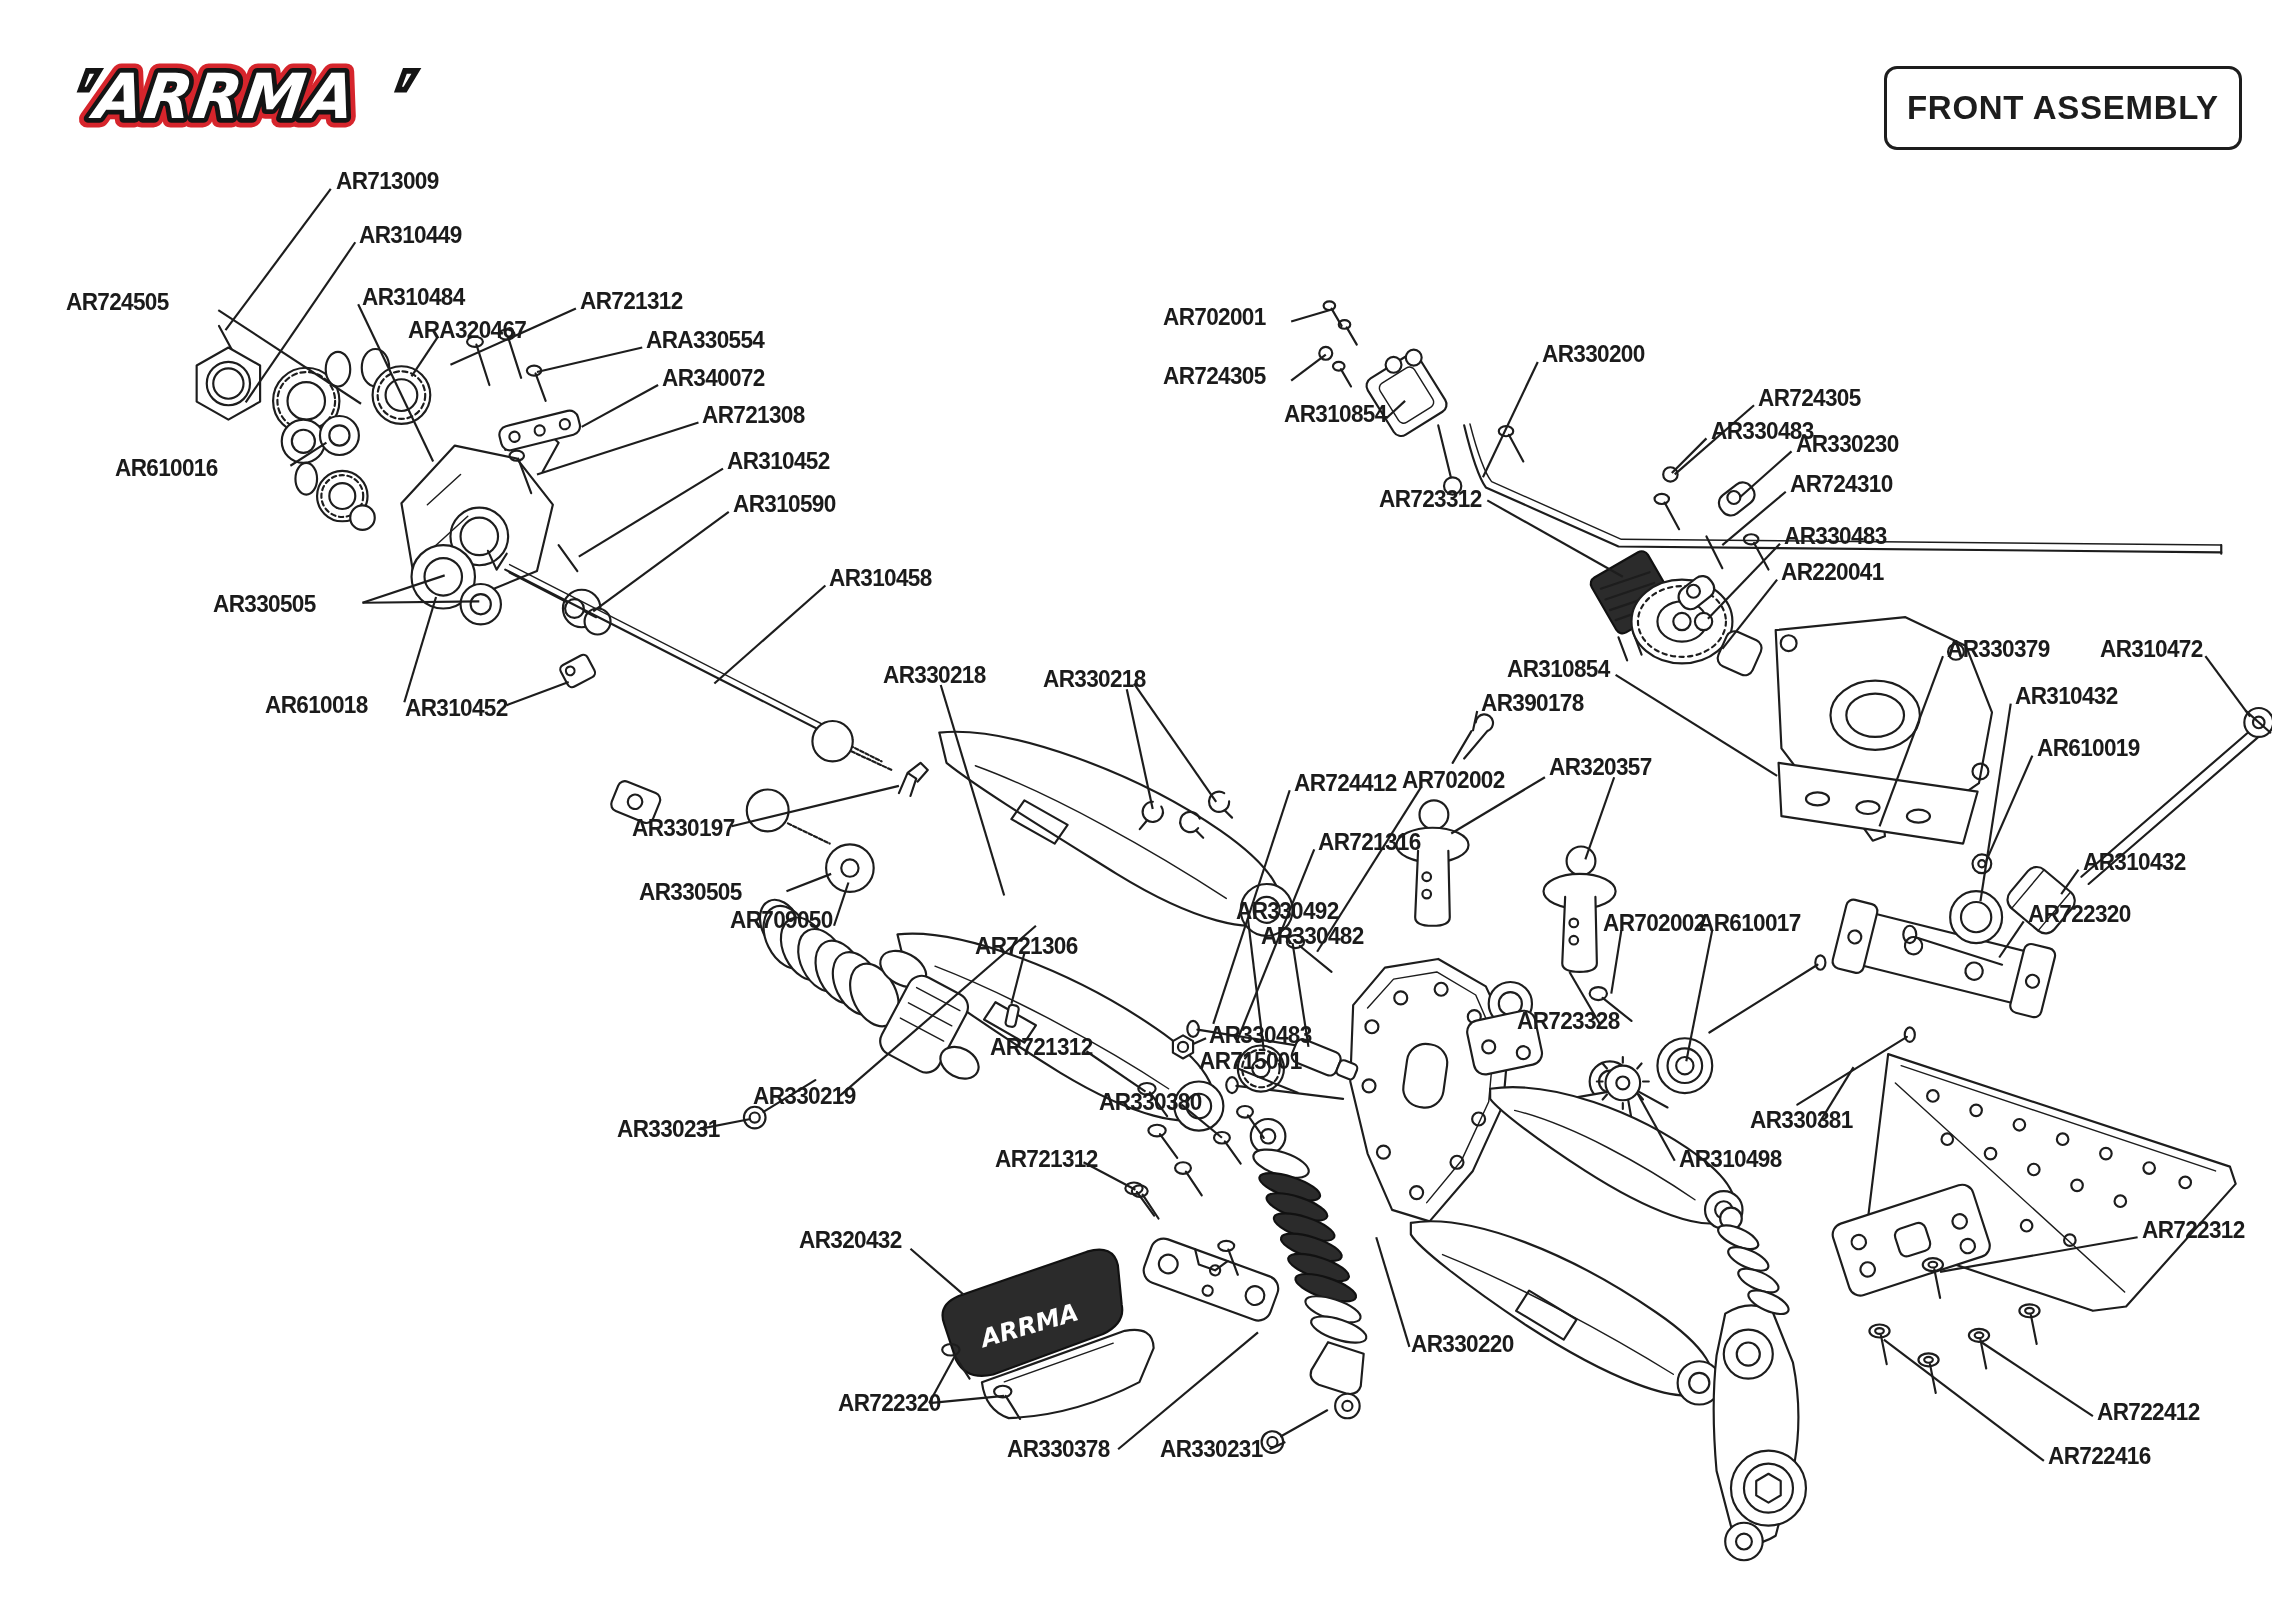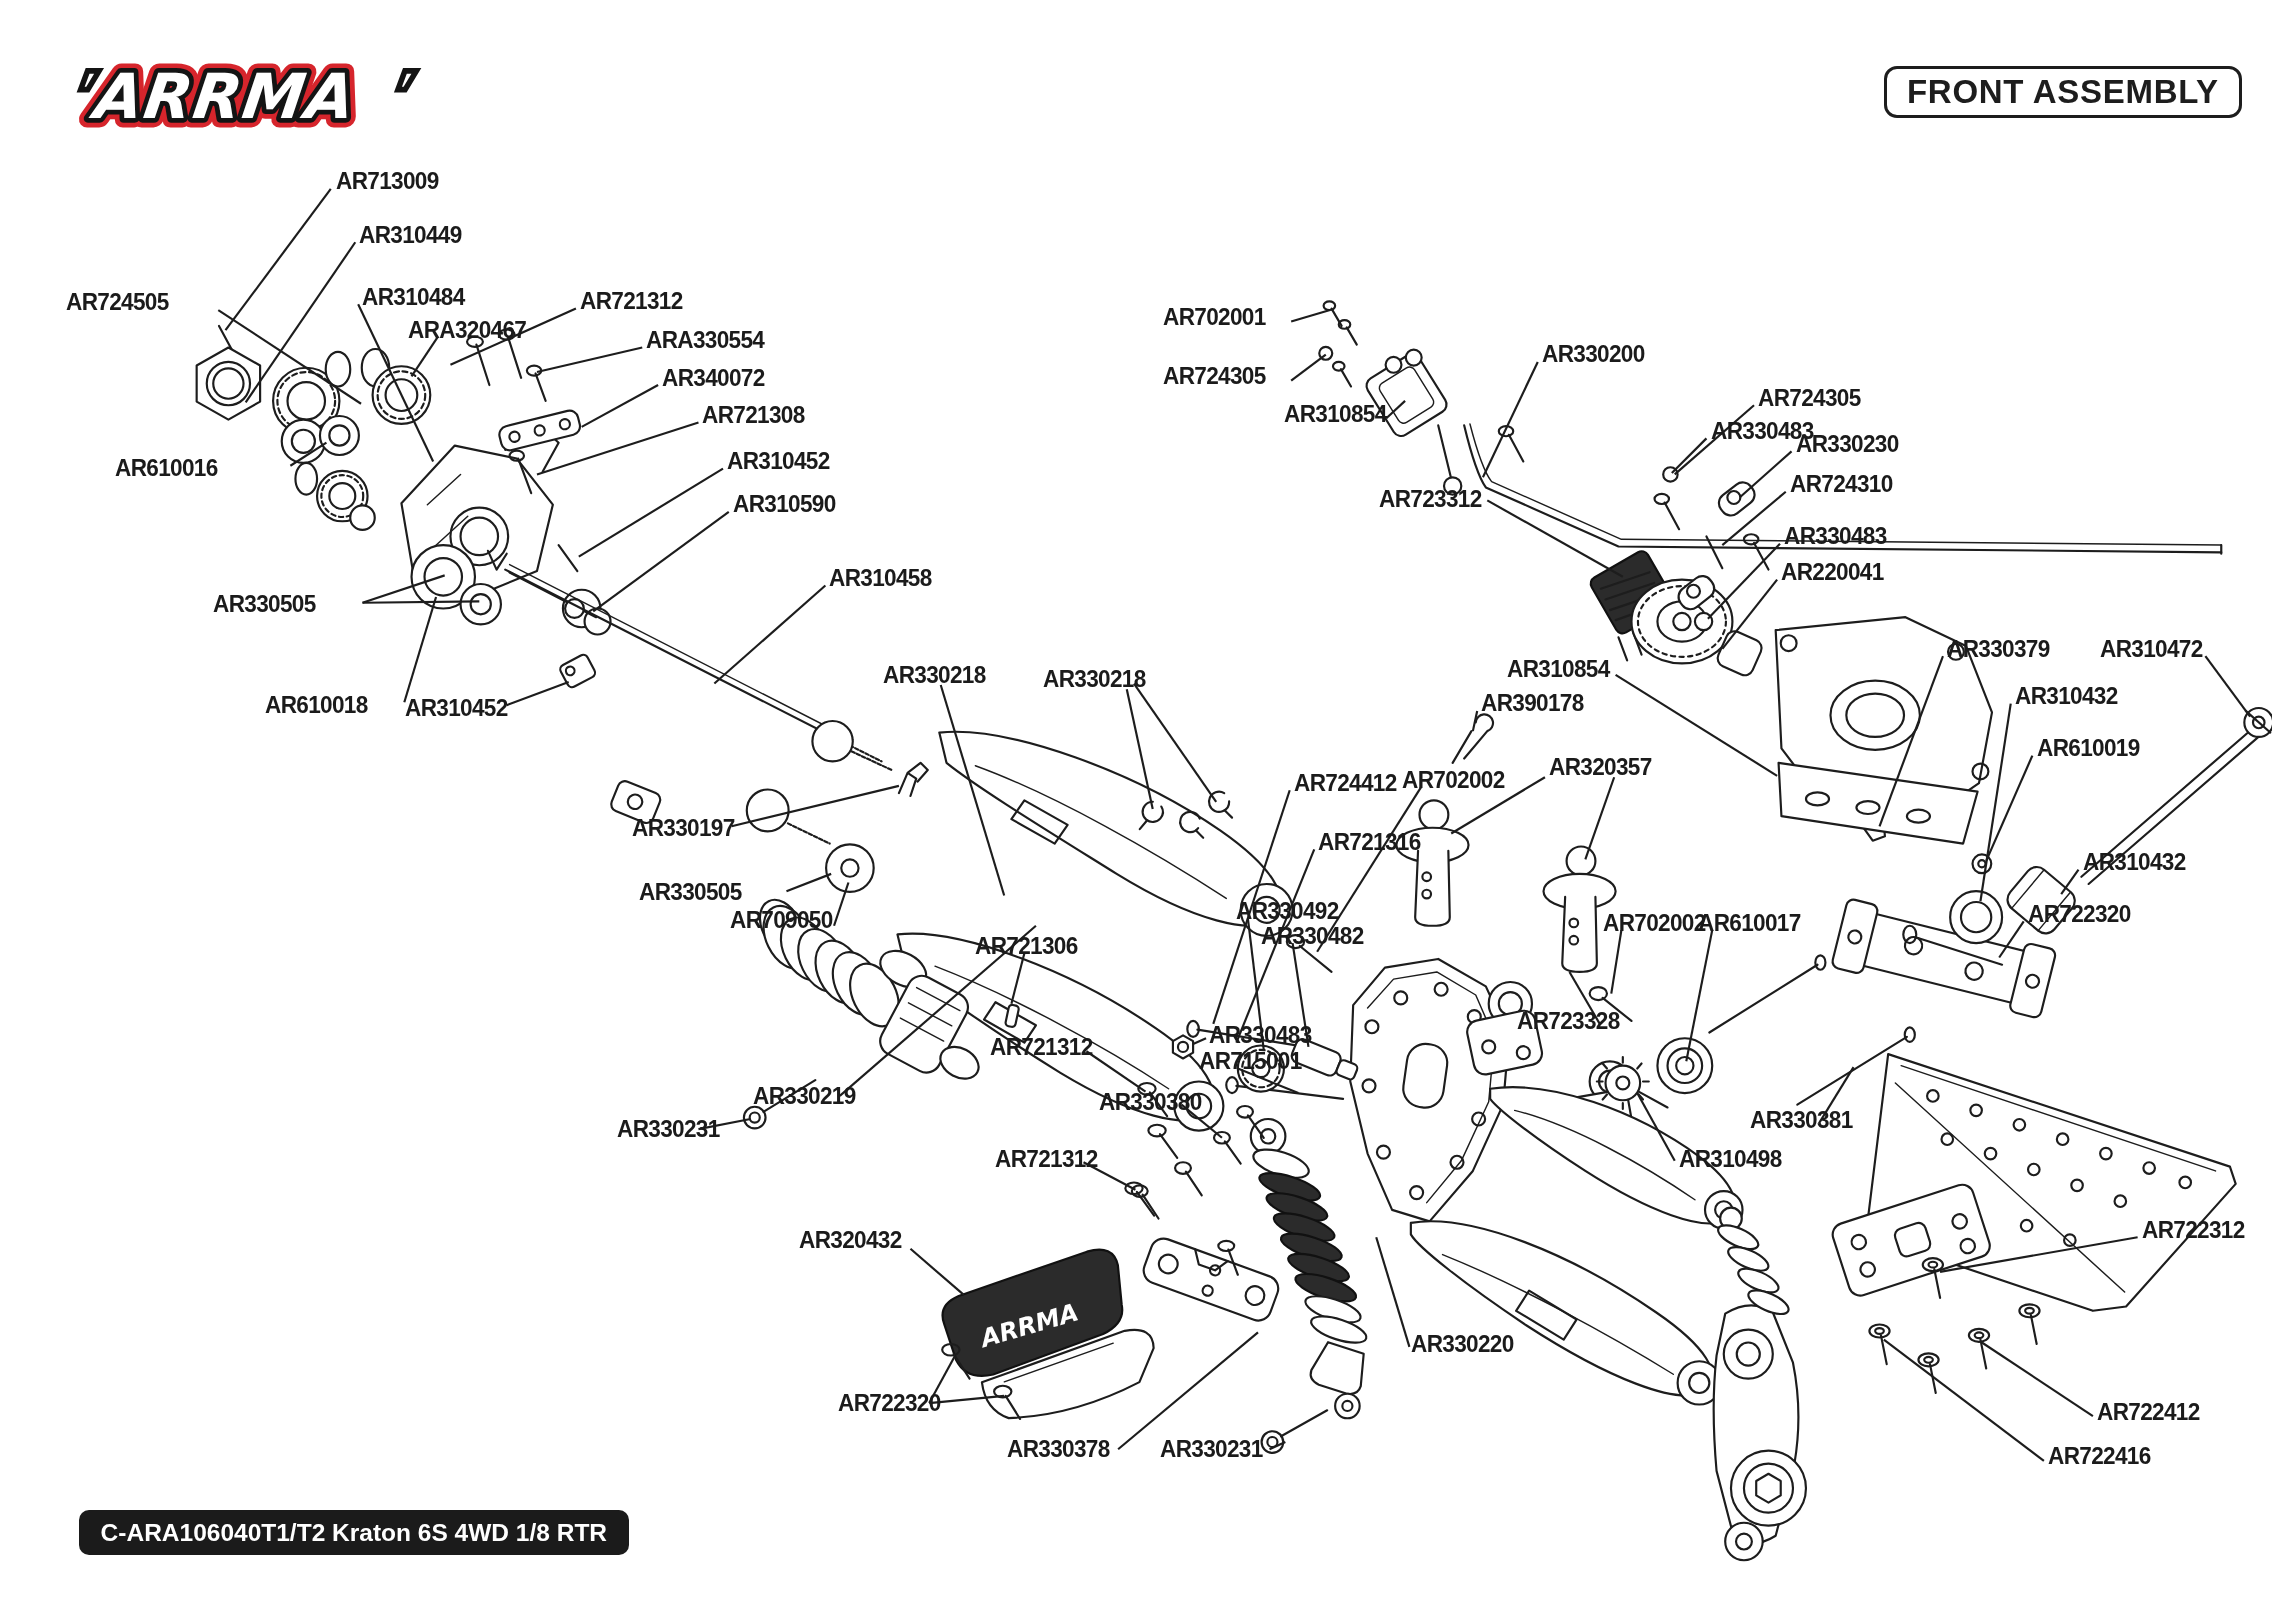--- a/index.html
+++ b/index.html
@@ -10,21 +10,21 @@
   #sketch path,#sketch circle,#sketch ellipse,#sketch rect,#sketch line,#sketch polygon,#sketch polyline{
       stroke:#1d1d1d;stroke-width:3;fill:none;stroke-linecap:round;stroke-linejoin:round;}
   #sketch .f{fill:#ffffff;}
   #sketch .dk{fill:#2b2b2b;stroke:#111111;}
   #sketch .thin{stroke-width:2;}
   #sketch text{stroke:none;}
   #leads line{stroke:#1d1d1d;stroke-width:3;}
   .plabel{position:absolute;font-size:24px;font-weight:bold;color:#1b1b1b;
           letter-spacing:-0.7px;white-space:nowrap;transform:scaleX(.94);transform-origin:left top;}
   .title-box{position:absolute;left:1884px;top:66px;border:3.6px solid #1d1d1d;border-radius:13px;
-             padding:4px 20px;font-size:33px;font-weight:bold;color:#1d1d1d;letter-spacing:0.7px;background:#fff;}
+             padding:20px 20px;font-size:33px;font-weight:bold;color:#1d1d1d;letter-spacing:0.7px;background:#fff;}
   .footer-tag{position:absolute;left:79px;top:1510px;background:#1b1b1b;color:#ffffff;
               border-radius:10px;padding:8.7px 21.6px;font-size:24.5px;font-weight:bold;letter-spacing:0px;}
   .logo-wrap{position:absolute;left:69px;top:49px;}
   .logo-outer{font-family:"DejaVu Sans",sans-serif;font-weight:bold;font-style:italic;font-size:86px;
               letter-spacing:2px;stroke:#d6252c;stroke-width:26;fill:none;stroke-linejoin:round;}
   .logo-black{font-family:"DejaVu Sans",sans-serif;font-weight:bold;font-style:italic;font-size:86px;
               letter-spacing:2px;stroke:#141414;stroke-width:13;fill:none;stroke-linejoin:round;}
   .logo-white{font-family:"DejaVu Sans",sans-serif;font-weight:bold;font-style:italic;font-size:86px;
               letter-spacing:2px;fill:#ffffff;}
   .molded{font-family:"DejaVu Sans",sans-serif;font-weight:bold;font-style:italic;font-size:34px;fill:#ffffff;}
@@ -561,21 +561,20 @@
       <line x1="2132" y1="502" x2="2056" y2="662"></line>
       <line x1="2062" y1="694" x2="2250" y2="800"></line>
       <line x1="2432" y1="562" x2="2322" y2="658"></line>
       <line x1="2366" y1="608" x2="2318" y2="656"></line>
       <line x1="2484" y1="626" x2="2412" y2="690"></line>
       <line x1="2476" y1="682" x2="2388" y2="756"></line>
       <line x1="2468" y1="754" x2="2368" y2="858"></line>
       <line x1="2464" y1="804" x2="2388" y2="900"></line>
     </svg>
 
-  <div class="footer-tag">C-ARA106040T1/T2 Kraton 6S 4WD 1/8 RTR</div>
 
 <div class="plabel" style="left: 336px; top: 167px;">AR713009</div>
     <div class="plabel" style="left: 359px; top: 221px;">AR310449</div>
     <div class="plabel" style="left: 66px; top: 288px;">AR724505</div>
     <div class="plabel" style="left: 362px; top: 283px;">AR310484</div>
     <div class="plabel" style="left: 408px; top: 316px;">ARA320467</div>
     <div class="plabel" style="left: 580px; top: 287px;">AR721312</div>
     <div class="plabel" style="left: 646px; top: 326px;">ARA330554</div>
     <div class="plabel" style="left: 662px; top: 364px;">AR340072</div>
     <div class="plabel" style="left: 702px; top: 401px;">AR721308</div>

